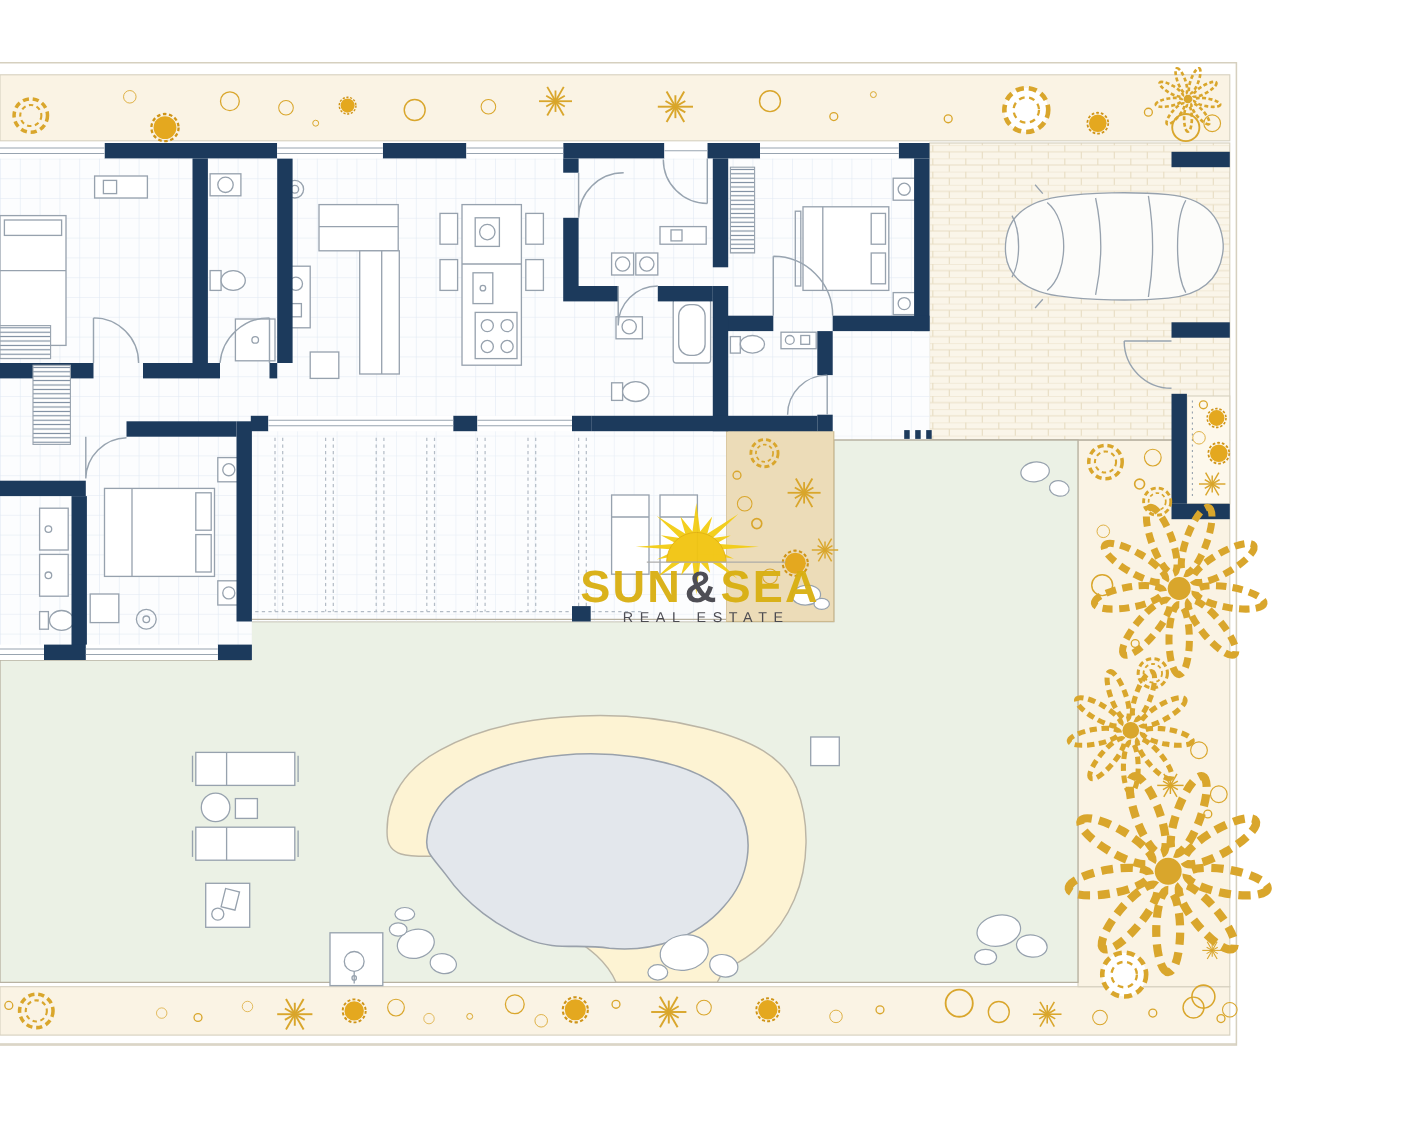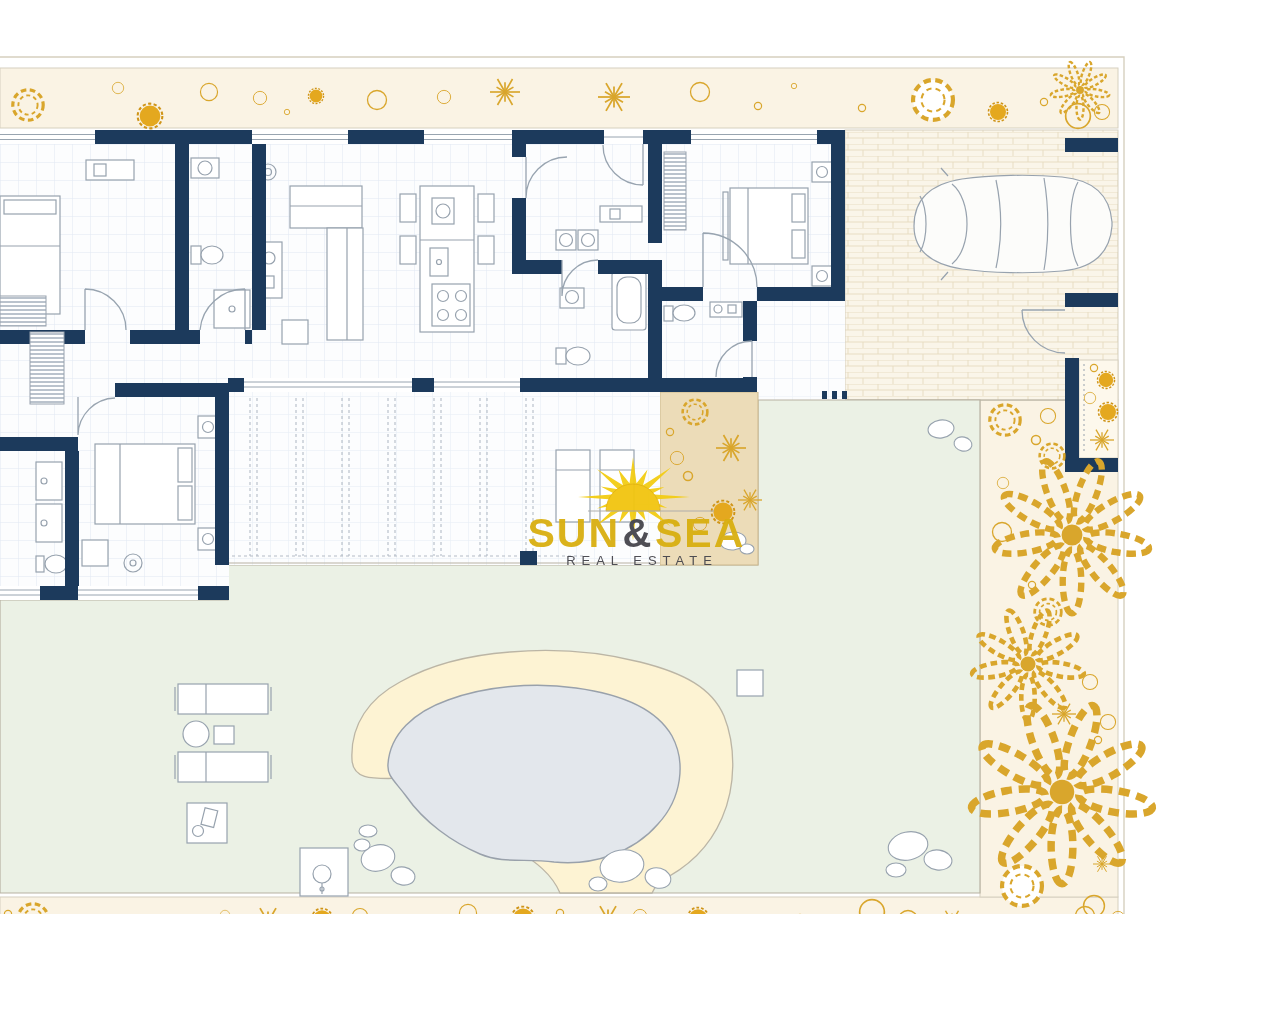--- a/index.html
+++ b/index.html
@@ -1,16 +1,16 @@
 <!DOCTYPE html>
 <html style="--wall: #1c3a5c; --outline: #97a2ae; --glass: #98a4b0; --beam: #b3bcc6; --floor: #fcfdfe; --grid: #dfe8f2; --band: #faf3e4; --band-edge: #d6d0bf; --garden: #ebf1e5; --garden-edge: #b8b2a2; --pool-water: #e3e7ec; --pool-edge: #99a1ab; --deck: #fdf3d3; --deck-edge: #bbb5a5; --tan: #ecdcb8; --tan-edge: #ccb98e; --brick-bg: #faf5e9; --brick-line: #e8ddc3; --gold-stroke: #d9a62c; --gold-fill: #e4a81f; --logo-gold: #d9af10; --logo-dark: #45454c; --sun-fill: #f3cd14;"><head>
 <meta charset="utf-8">
 <style>
   html,body{margin:0;padding:0;background:#ffffff;}
-  .stage{position:relative;width:1280px;height:914px;background:#fff;overflow:hidden;
+  .stage{position:relative;width:1280px;height:1024px;background:#fff;overflow:hidden;
          font-family:"Liberation Sans", sans-serif;}
   svg{display:block;}
   .furn{fill:#ffffff;stroke:var(--outline);stroke-width:1.2;}
   .furnN{fill:none;stroke:var(--outline);stroke-width:1.2;}
   .wall{fill:var(--wall);stroke:none;}
   .glass{stroke:var(--glass);stroke-width:1;fill:none;}
   .door{stroke:var(--glass);stroke-width:1.3;fill:none;}
   .rock{fill:#ffffff;stroke:var(--outline);stroke-width:1.1;}
   .edge{stroke:var(--garden-edge);stroke-width:1.2;fill:none;}
   .beam{stroke:var(--beam);stroke-width:1.1;fill:none;stroke-dasharray:3 3;}

